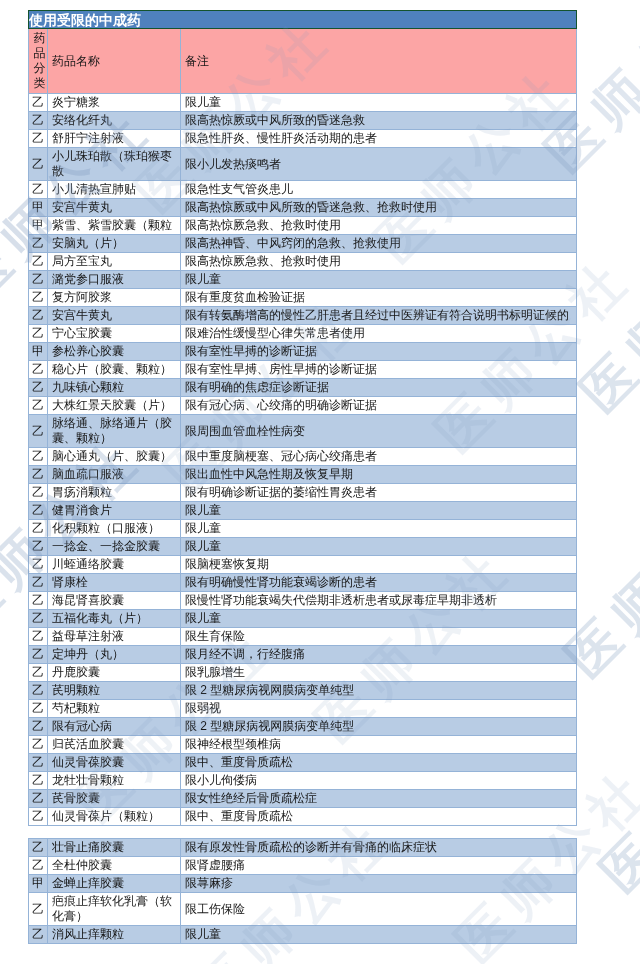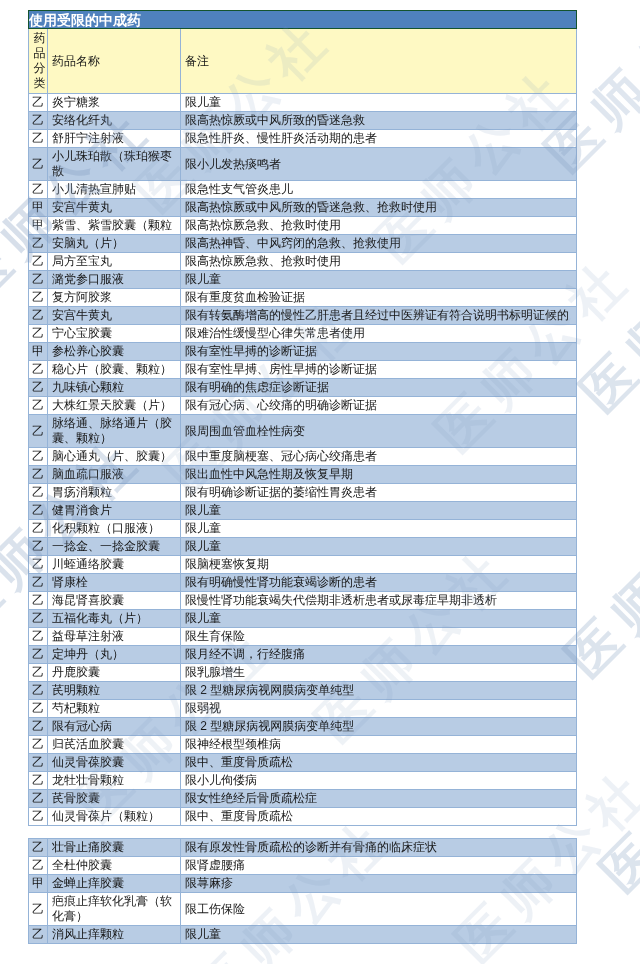--- a/index.html
+++ b/index.html
@@ -35,21 +35,21 @@
     border: 1px solid #14532d;
     color: #ffffff;
     font-weight: bold;
     font-size: 14px;
     text-align: left;
     height: 18px;
     line-height: 16px;
     padding: 0;
   }
   .header-row th {
-    background: #fef9c3;
+    background: #fca5a5;
     height: 64px;
     font-size: 12px;
     text-align: left;
     vertical-align: middle;
     padding: 2px 4px;
     color: #161616;
   }
   .h-cls { text-align: center; padding: 2px 1px; }
   .vert {
     display: block;

